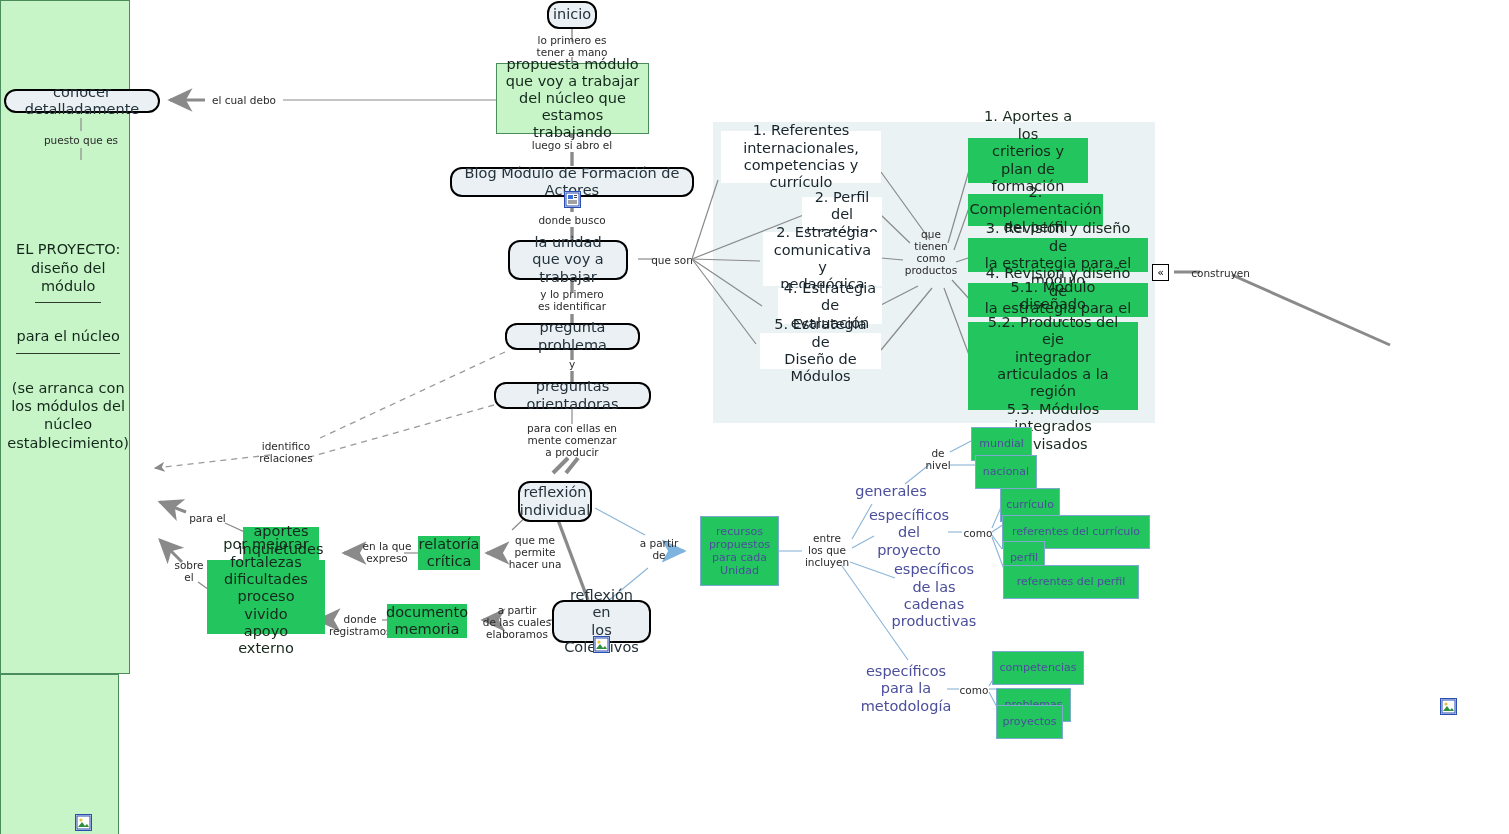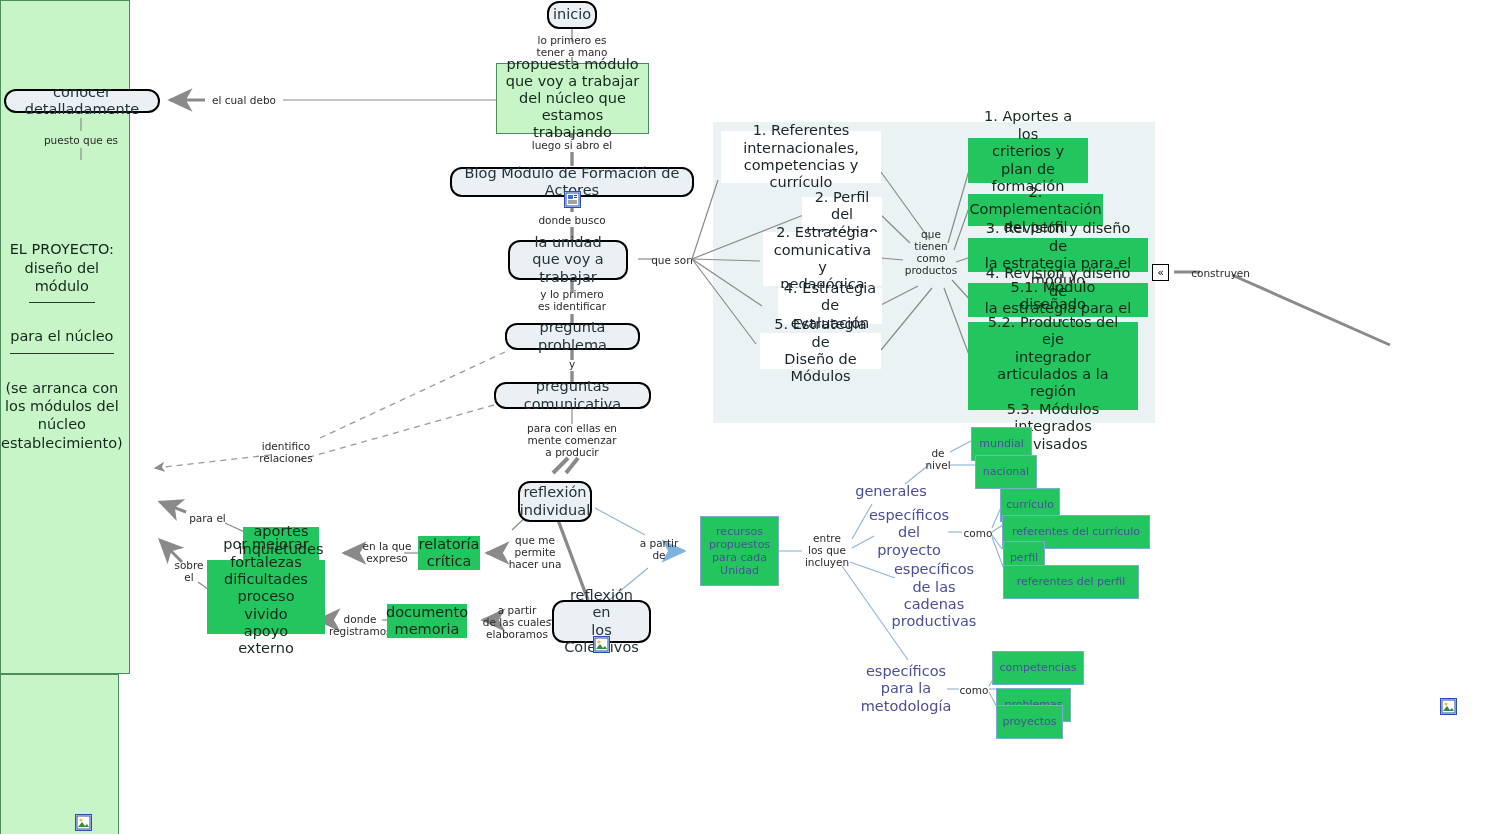--- a/index.html
+++ b/index.html
@@ -35,21 +35,21 @@
     font-size:11px;line-height:1.2;padding:16px 6px;
   }
   
   .pnode{
     background:transparent;border:none;color:#4b4e9b;
     font-size:14.5px;line-height:1.2;
   }
   
   .panel{
     background:#c8f5c8;border:1px solid #4a8c5c;color:#13281b;
-    font-size:14.5px;line-height:1.25;display:flex;align-items:center;justify-content:flex-start;
+    font-size:14.5px;line-height:1.25;display:flex;align-items:center;justify-content:flex-end;
   }
   .panel .ptxt{white-space:pre-line;text-align:center;}
   .hr-s{display:block;height:0;border-top:1px solid #2c3a2c;width:66px;margin:7px auto 6px;}
   .hr-l{display:block;height:0;border-top:1px solid #2c3a2c;width:104px;margin:8px auto 7px;}
 
   
   .lbl{position:absolute;color:#2a2a2a;font-size:10.5px;line-height:1.15;
        text-align:center;background:transparent;white-space:pre-line;}
 
   
@@ -287,21 +287,21 @@
       </svg>
   </span>
 
   <div class="lbl" style="left:522px;top:288px;width:100px;">y lo primero
 es identificar</div>
 
   <div class="node rnode" style="left:505px;top:323px;width:135px;height:27px;">pregunta problema</div>
 
   <div class="lbl" style="left:552px;top:358px;width:40px;">y</div>
 
-  <div class="node rnode" style="left:494px;top:382px;width:157px;height:27px;">preguntas comunicativa</div>
+  <div class="node rnode" style="left:494px;top:382px;width:157px;height:27px;">preguntas orientadoras</div>
 
   <div class="lbl" style="left:241px;top:440px;width:90px;">identifico
 relaciones</div>
 
   <div class="lbl" style="left:517px;top:422px;width:110px;">para con ellas en
 mente comenzar
 a producir</div>
 
   <div class="node rnode" style="left:518px;top:472px;width:74px;height:41px;white-space:pre-line;margin-top:9px;">reflexión
 individual</div>

